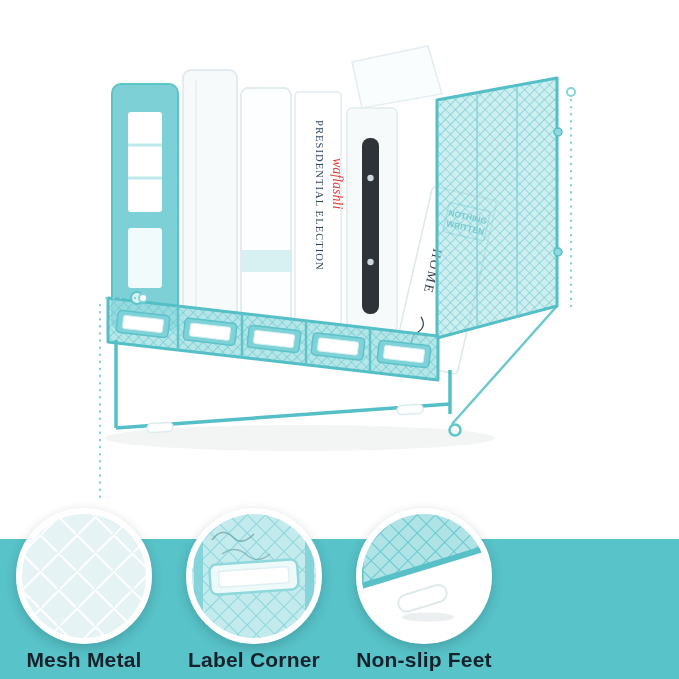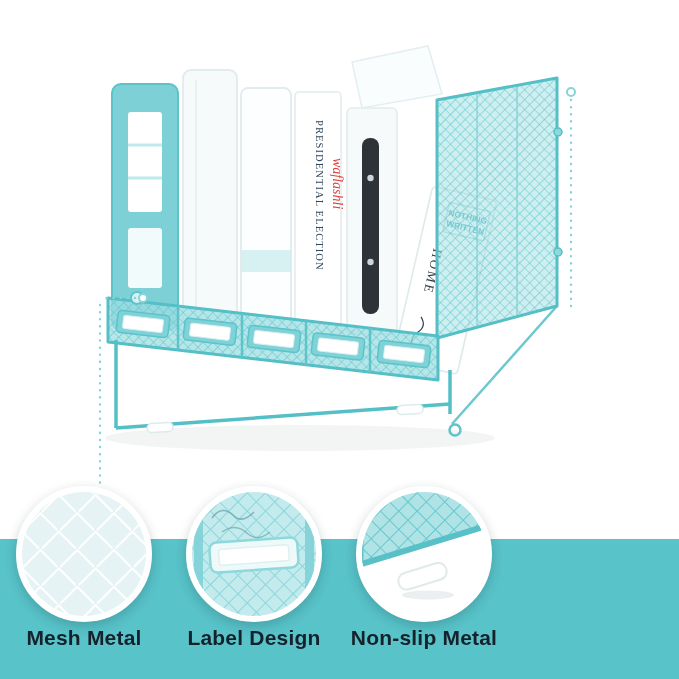--- a/index.html
+++ b/index.html
@@ -2,21 +2,21 @@
 <html><head>
 <meta charset="utf-8">
 <style>
   html,body{margin:0;padding:0;background:#ffffff;}
   .app{
     position:relative;width:679px;height:679px;overflow:hidden;
     background:#ffffff;font-family:"Liberation Sans",sans-serif;
   }
   .scene{position:absolute;left:0;top:0;pointer-events:none;}
   .band{position:absolute;left:0;top:539px;width:679px;height:140px;background:#58c3c9;}
-  .feature{position:absolute;top:486px;width:136px;}
+  .feature{position:absolute;top:508px;width:136px;}
   .feature-1{left:16px;}
   .feature-2{left:186px;}
   .feature-3{left:356px;}
   .feature-4{left:524px;}
   .circle{
     width:136px;height:136px;border-radius:50%;
     background:#ffffff;border:6px solid #ffffff;
     box-shadow:0 4px 12px rgba(10,40,45,.22);
     overflow:hidden;box-sizing:border-box;
   }
@@ -182,38 +182,38 @@
         <path d="M30 40 q14 -10 26 2 q10 8 22 -2" stroke="#3c5260" stroke-width="1.4" fill="none" opacity="0.7"></path>
         <rect width="124" height="124" fill="url(#m2)" opacity="0.75"></rect>
         <rect x="2" y="0" width="9" height="124" fill="#7fd2d7" opacity="0.9"></rect>
         <rect x="113" y="0" width="9" height="124" fill="#7fd2d7" opacity="0.9"></rect>
         <g transform="rotate(-4 62 64)">
           <rect x="18" y="48" width="88" height="30" rx="7" fill="#eefafa" stroke="#8ed8dc" stroke-width="2.5"></rect>
           <rect x="27" y="55" width="70" height="16" rx="3" fill="#ffffff" stroke="#dff0f2" stroke-width="1.5"></rect>
         </g>
       </svg>
     </div>
-    <div class="feature-label">Label Design</div>
+    <div class="feature-label">Label Corner</div>
   </div>
 
   <div class="feature feature-3">
     <div class="circle">
       <svg viewBox="0 0 124 124">
         <defs>
           <pattern id="m3" width="13" height="13" patternUnits="userSpaceOnUse" patternTransform="rotate(45)">
             <rect width="13" height="13" fill="#9bdce0" fill-opacity="0.8"></rect>
             <path d="M0 0H13M0 0V13" stroke="#66c9cf" stroke-width="2" fill="none"></path>
           </pattern>
         </defs>
         <rect width="124" height="124" fill="#ffffff"></rect>
         <polygon points="0,-2 124,-2 124,34 0,72" fill="url(#m3)" stroke="#58c1c7" stroke-width="3"></polygon>
         <line x1="0" y1="72" x2="124" y2="34" stroke="#58c1c7" stroke-width="6" stroke-linecap="round"></line>
         <ellipse cx="66" cy="103" rx="26" ry="4.5" fill="#12343a" opacity="0.08"></ellipse>
         <g transform="rotate(-17 60 86)">
           <rect x="36" y="76" width="50" height="17" rx="8.5" fill="#ffffff" stroke="#e0eaeb" stroke-width="2"></rect>
         </g>
       </svg>
     </div>
-    <div class="feature-label">Non-slip Metal</div>
+    <div class="feature-label">Non-slip Feet</div>
   </div>
 
 
 </div>
 
 </body></html>

